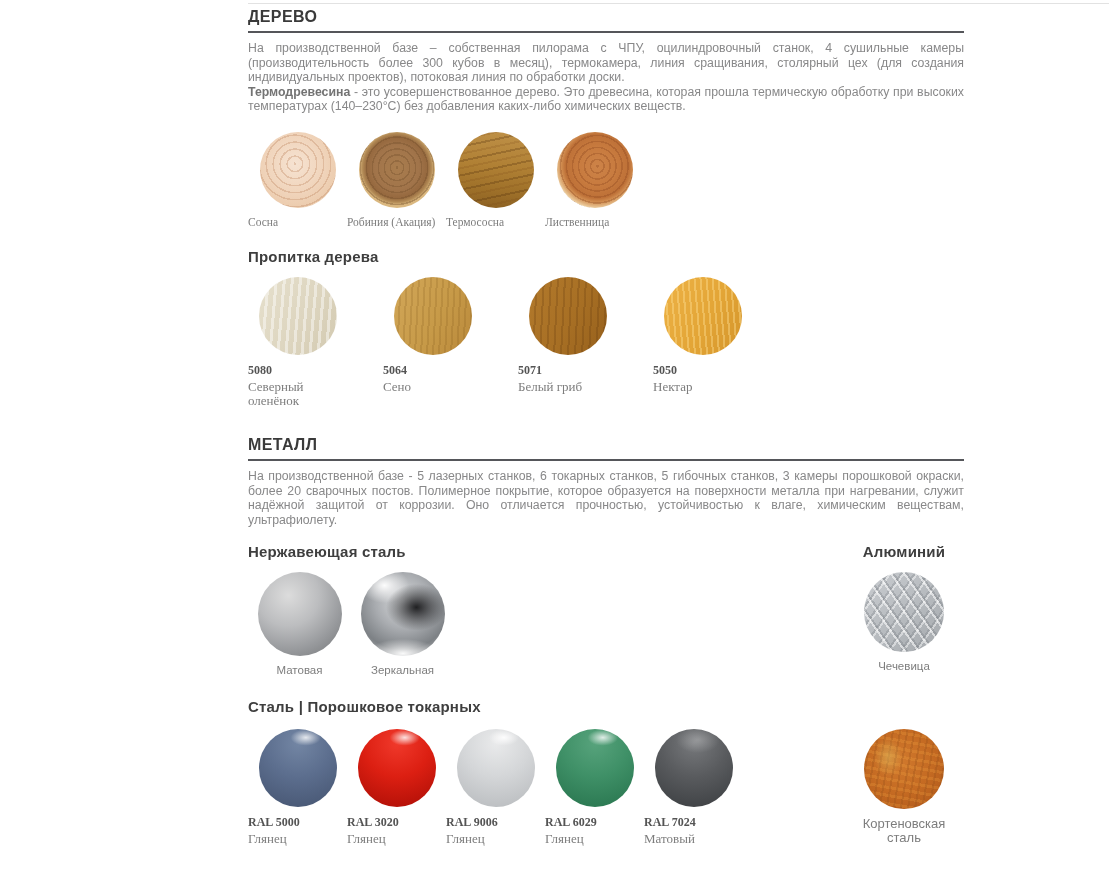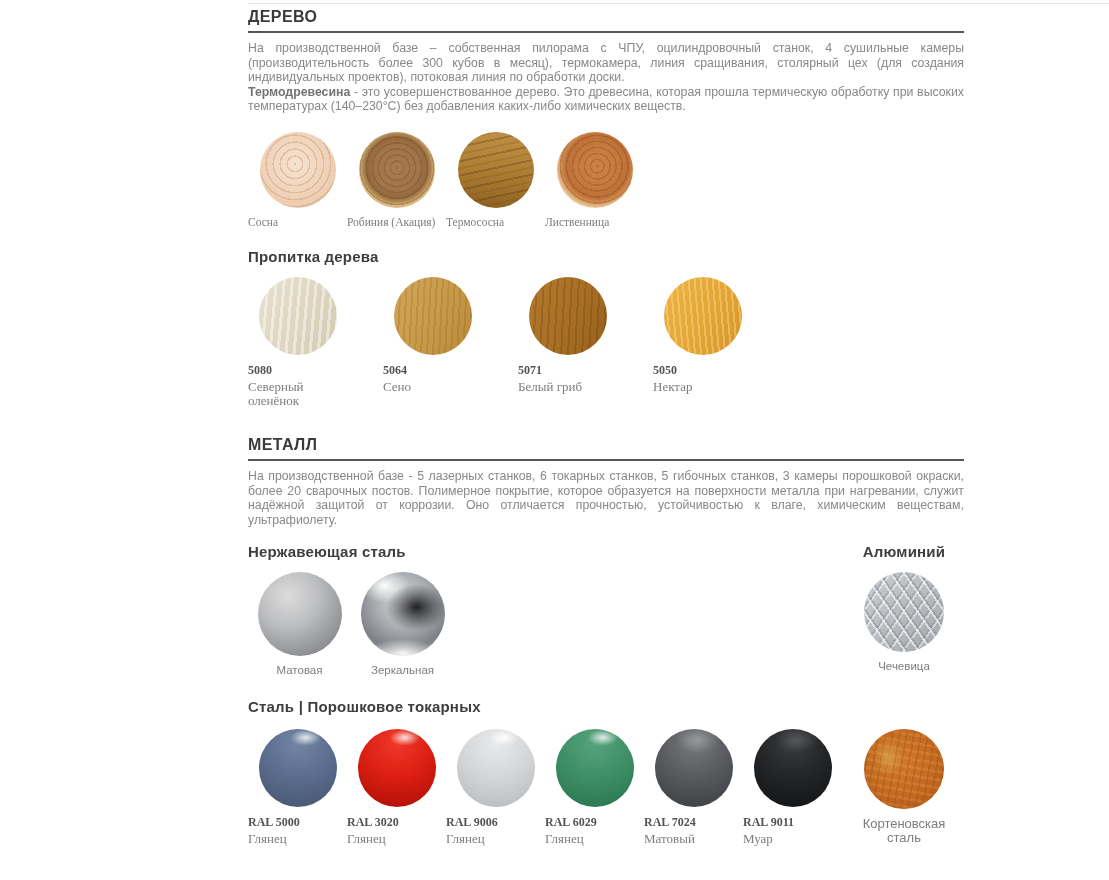--- a/index.html
+++ b/index.html
@@ -207,25 +207,20 @@
           <div class="swatch">
             <div class="circ78 ral-6029"></div>
             <div class="sw-code">RAL 6029</div>
             <div class="sw-name">Глянец</div>
           </div>
           <div class="swatch">
             <div class="circ78 ral-7024"></div>
             <div class="sw-code">RAL 7024</div>
             <div class="sw-name">Матовый</div>
           </div>
-          <div class="swatch">
-            <div class="circ78 ral-9011"></div>
-            <div class="sw-code">RAL 9011</div>
-            <div class="sw-name">Муар</div>
-          </div>
           <div class="powder-right">
             <div class="circ80 c-corten"></div>
             <div class="sw-name" style="margin-top:8px; white-space:normal; width:90px; margin-left:auto; margin-right:auto;">Кортеновская сталь</div>
           </div>
         </div>
       </div>
 
     </section>
 
   </div>

